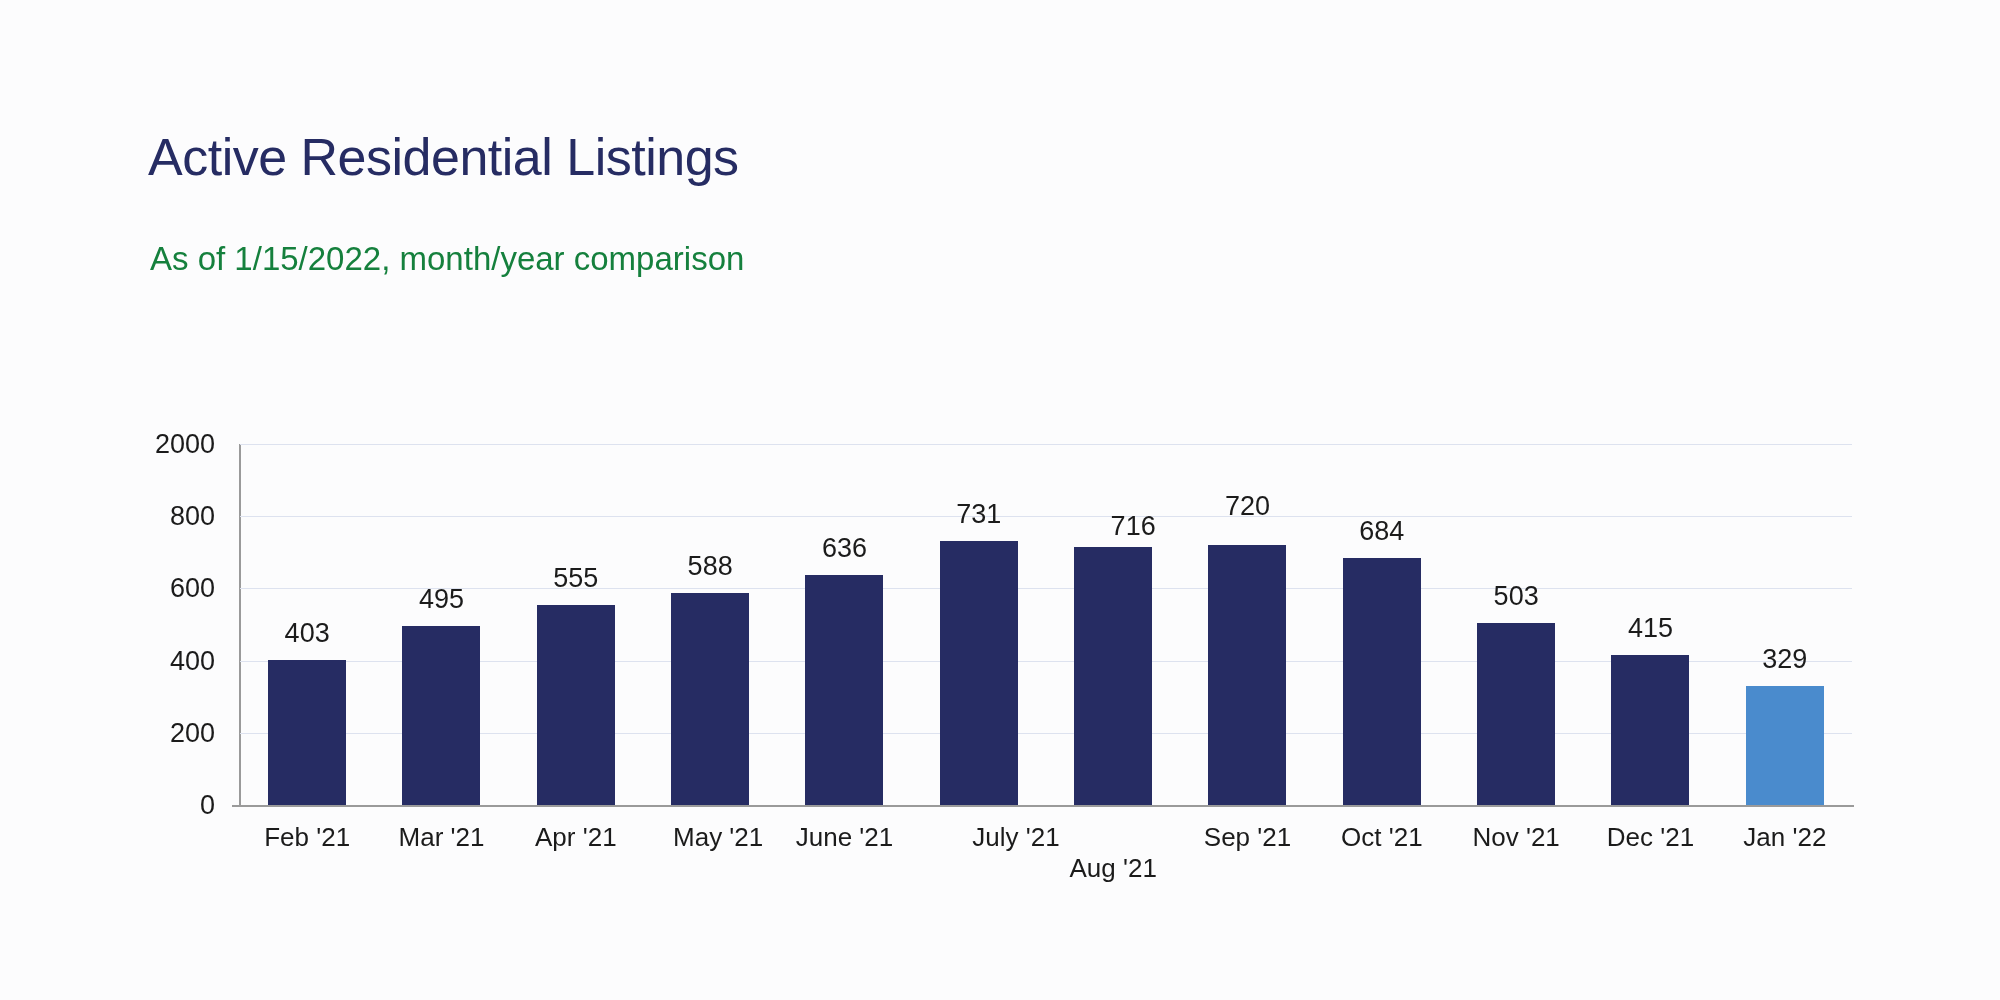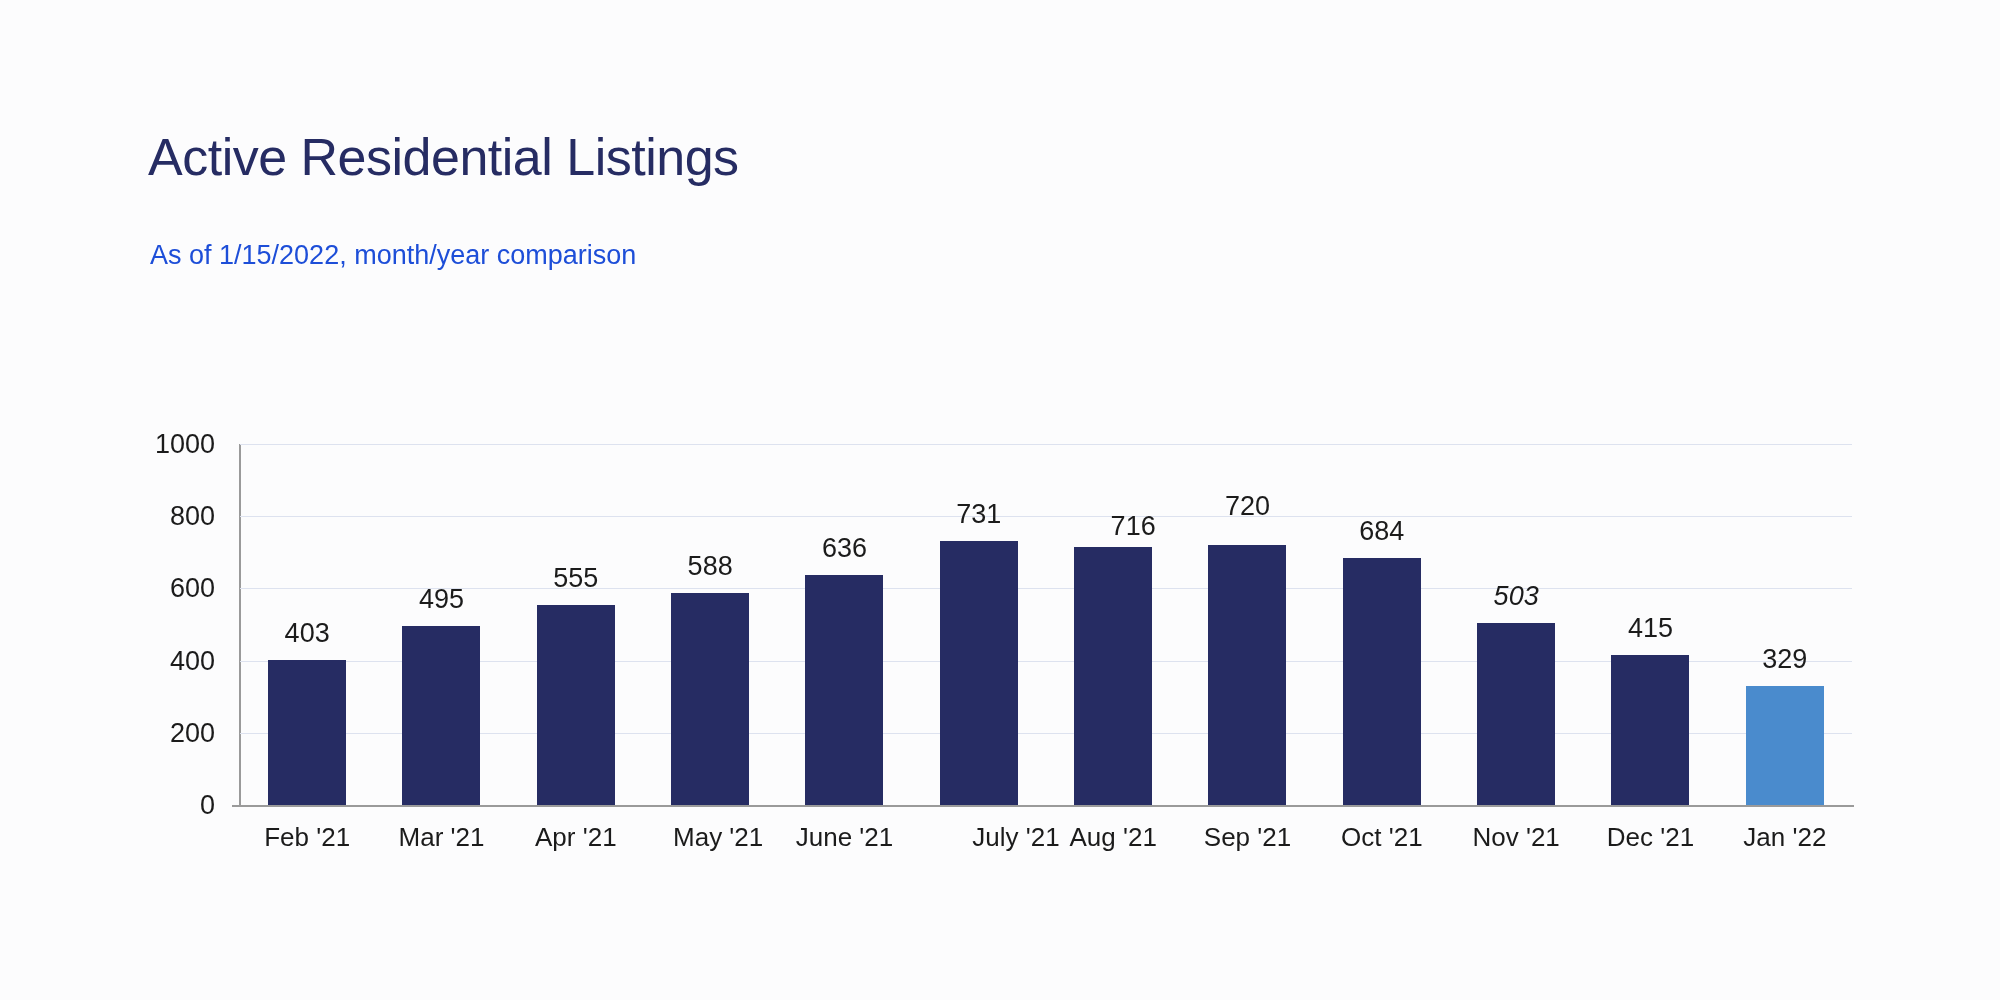--- a/index.html
+++ b/index.html
@@ -31,23 +31,23 @@
     line-height: 1.0;
     font-weight: 400;
     letter-spacing: -0.5px;
     color: #262c63;
     white-space: nowrap;
   }
   #chart-subtitle {
     position: absolute;
     left: 150px;
     top: 240px;
-    font-size: 27px;
+    font-size: 33px;
     font-weight: 400;
-    color: #1d4ed8;
+    color: #15803d;
     white-space: nowrap;
   }
 
   
   #plot-area {
     position: absolute;
     left: 240px;
     top: 444px;
     width: 1612px;
     height: 361px;
@@ -135,21 +135,21 @@
 
   <div id="y-axis-spine"></div>
   <div id="x-axis-line"></div>
 
   <div id="y-tick-labels">
       <div class="y-tick" style="top: 805px;">0</div>
       <div class="y-tick" style="top: 732.8px;">200</div>
       <div class="y-tick" style="top: 660.6px;">400</div>
       <div class="y-tick" style="top: 588.4px;">600</div>
       <div class="y-tick" style="top: 516.2px;">800</div>
-      <div class="y-tick" style="top: 444px;">1000</div>
+      <div class="y-tick" style="top: 444px;">2000</div>
     </div>
 
   <div id="plot-area">
     <div id="gridlines">
         <div class="gridline" style="top: 288.8px;"></div>
         <div class="gridline" style="top: 216.6px;"></div>
         <div class="gridline" style="top: 144.4px;"></div>
         <div class="gridline" style="top: 72.2px;"></div>
         <div class="gridline" style="top: 0px;"></div>
       </div>
@@ -185,41 +185,41 @@
         <div class="bar-slot" style="left: 940.333px;">
           <div class="bar" title="Sep '21: 720" style="height: 259.92px; background: rgb(38, 44, 99);"></div>
           <div class="bar-value" style="bottom: 283px;">720</div>
         </div>
         <div class="bar-slot" style="left: 1074.67px;">
           <div class="bar" title="Oct '21: 684" style="height: 246.924px; background: rgb(38, 44, 99);"></div>
           <div class="bar-value" style="bottom: 257.924px;">684</div>
         </div>
         <div class="bar-slot" style="left: 1209px;">
           <div class="bar" title="Nov '21: 503" style="height: 181.583px; background: rgb(38, 44, 99);"></div>
-          <div class="bar-value" style="bottom: 192.583px; font-style: italic;">503</div>
+          <div class="bar-value" style="bottom: 192.583px;">503</div>
         </div>
         <div class="bar-slot" style="left: 1343.33px;">
           <div class="bar" title="Dec '21: 415" style="height: 149.815px; background: rgb(38, 44, 99);"></div>
           <div class="bar-value" style="bottom: 160.815px;">415</div>
         </div>
         <div class="bar-slot" style="left: 1477.67px;">
           <div class="bar highlight" title="Jan '22: 329" style="height: 118.769px; background: rgb(74, 139, 205);"></div>
           <div class="bar-value" style="bottom: 129.769px;">329</div>
         </div>
       </div>
   </div>
 
   <div id="x-tick-labels">
       <div class="x-tick" style="left: 207.167px;">Feb '21</div>
       <div class="x-tick" style="left: 341.5px;">Mar '21</div>
       <div class="x-tick" style="left: 475.833px;">Apr '21</div>
       <div class="x-tick" style="left: 610.167px; padding-left: 8px;">May '21</div>
       <div class="x-tick" style="left: 744.5px;">June '21</div>
       <div class="x-tick" style="left: 916px;">July '21</div>
-      <div class="x-tick" style="left: 1013.17px;">Aug '21</div>
+      <div class="x-tick" style="left: 1013.17px; margin-top: 31px;">Aug '21</div>
       <div class="x-tick" style="left: 1147.5px;">Sep '21</div>
       <div class="x-tick" style="left: 1281.83px;">Oct '21</div>
       <div class="x-tick" style="left: 1416.17px;">Nov '21</div>
       <div class="x-tick" style="left: 1550.5px;">Dec '21</div>
       <div class="x-tick" style="left: 1684.83px;">Jan '22</div>
     </div>
 
 </div>
 
 </body></html>

